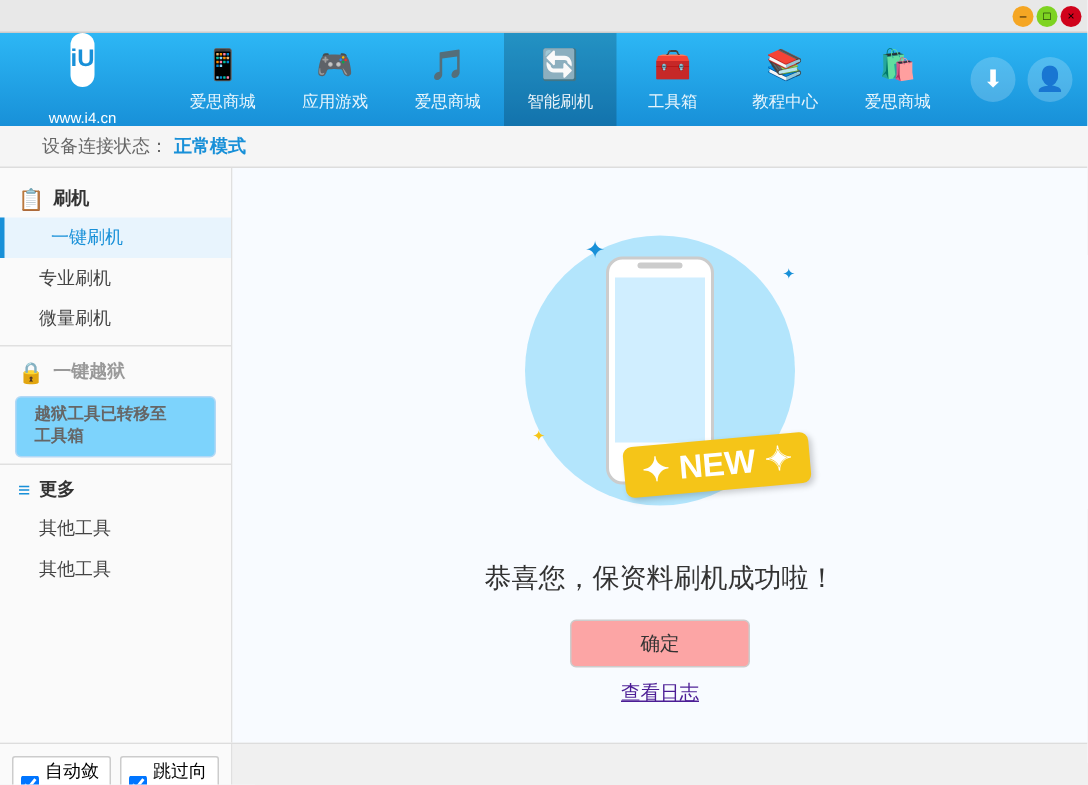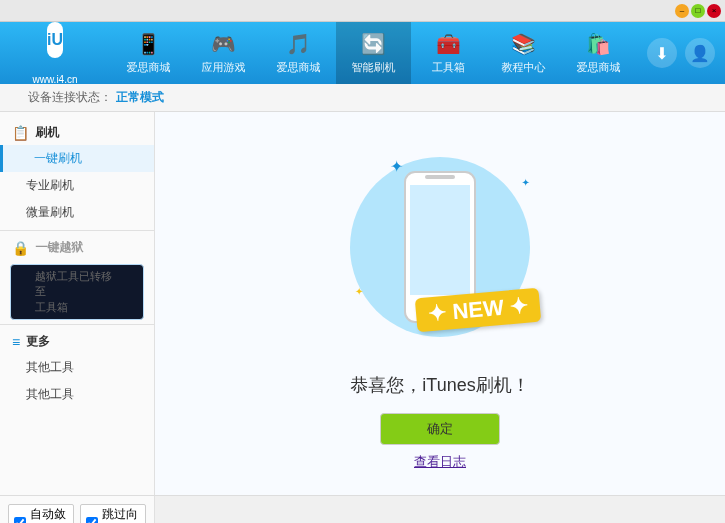--- a/index.html
+++ b/index.html
@@ -132,26 +132,27 @@
     }
     .sidebar-item.active {
       color: #1890d8;
       background: #e8f4fd;
       border-left: 3px solid #1890d8;
       padding-left: 31px;
     }
     .sidebar-gray { color: #999 !important; cursor: default !important; }
     .sidebar-notice {
       margin: 4px 10px;
-      background: #0f172a;
+      background: #7dd3fc;
       border: 1px solid #b3d8f5;
       border-radius: 4px;
-      padding: 4px 24px;
+      padding: 4px 12px;
       font-size: 11px; color: #666;
       line-height: 1.4;
+      font-weight: bold;
     }
     .sidebar-divider {
       border: none; border-top: 1px solid #e0e0e0;
       margin: 4px 0;
     }
 
     
     .content-area {
       flex: 1;
       background: #f8fbff;
@@ -194,21 +195,21 @@
       z-index: 4;
     }
 
     .success-text {
       font-size: 18px; color: #333;
       margin-bottom: 16px;
     }
 
     .confirm-btn {
       width: 120px; height: 32px;
-      background: #84cc16;
+      background: #fca5a5;
       border: 1px solid #ccc;
       border-radius: 4px;
       font-size: 13px; color: #333;
       cursor: pointer;
       margin-bottom: 8px;
     }
 
     .secondary-link {
       font-size: 13px; color: #4c1d95;
       cursor: pointer;
@@ -323,21 +324,21 @@
         <rect x="20" y="18" width="60" height="110" fill="#d0eeff"></rect>
         <circle cx="50" cy="148" r="5" fill="#ccc"></circle>
         <rect x="35" y="8" width="30" height="4" rx="2" fill="#ccc"></rect>
       </svg>
       <div class="new-badge">✦ NEW ✦</div>
       <span class="sparkle" style="top:20px;left:60px;">✦</span>
       <span class="sparkle" style="top:40px;right:20px;font-size:10px;">✦</span>
       <span class="sparkle" style="bottom:60px;left:25px;font-size:10px;color:#f5c518;">✦</span>
     </div>
 
-    <div class="success-text">恭喜您，iTunes刷机！</div>
+    <div class="success-text">恭喜您，保资料刷机成功啦！</div>
 
     <button class="confirm-btn">确定</button>
 
     <div class="secondary-link">查看日志</div>
   </div>
 </div>
 
 <div style="display:flex; height:95px; border-top:1px solid #ddd;">
 
   <div style="width:155px; background:#fafafa; border-right:1px solid #e0e0e0; padding:8px;">

